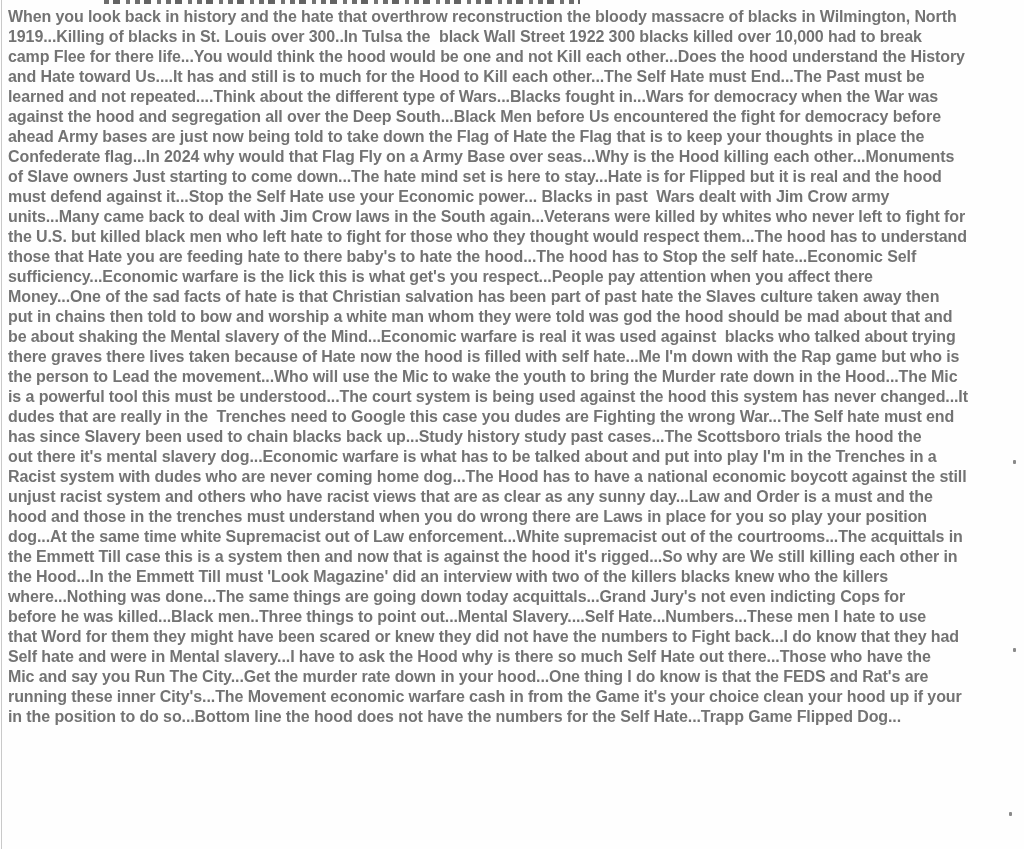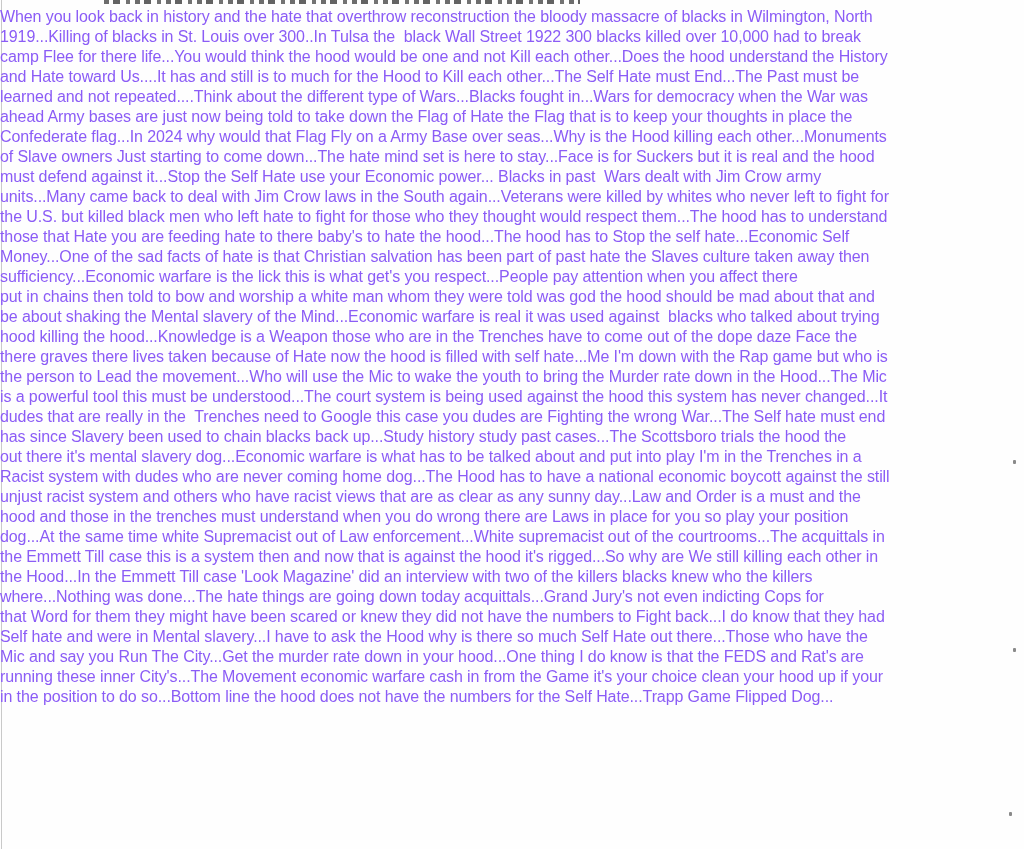--- a/index.html
+++ b/index.html
@@ -41,26 +41,26 @@
       #2f2f2f 9px, #2f2f2f 16px,
       transparent 16px, transparent 22px,
       #444444 22px, #444444 26px,
       transparent 26px, transparent 31px
     );
     opacity: 0.75;
   }
   .text-block {
     position: absolute;
     top: 7px;
-    left: 0;
+    left: 8px;
     width: 1008px;
-    color: #8b5cf6;
+    color: #737373;
     font-family: "Liberation Sans", "DejaVu Sans", sans-serif;
     font-size: 16px;
-    font-weight: 400;
+    font-weight: 700;
     line-height: 20px;
     letter-spacing: -0.1px;
   }
   .line {
     white-space: pre;
     height: 20px;
     overflow: visible;
   }
   
   .speck {
@@ -79,45 +79,46 @@
 
 <div class="page">
   <div class="edge-artifact"></div>
   <div class="top-fragment"></div>
   <div class="text-block" id="text-block">
       <div class="line">When you look back in history and the hate that overthrow reconstruction the bloody massacre of blacks in Wilmington, North</div>
       <div class="line">1919...Killing of blacks in St. Louis over 300..In Tulsa the  black Wall Street 1922 300 blacks killed over 10,000 had to break</div>
       <div class="line">camp Flee for there life...You would think the hood would be one and not Kill each other...Does the hood understand the History</div>
       <div class="line">and Hate toward Us....It has and still is to much for the Hood to Kill each other...The Self Hate must End...The Past must be</div>
       <div class="line">learned and not repeated....Think about the different type of Wars...Blacks fought in...Wars for democracy when the War was</div>
+      <div class="line">against the hood and segregation all over the Deep South...Black Men before Us encountered the fight for democracy before</div>
       <div class="line">ahead Army bases are just now being told to take down the Flag of Hate the Flag that is to keep your thoughts in place the</div>
       <div class="line">Confederate flag...In 2024 why would that Flag Fly on a Army Base over seas...Why is the Hood killing each other...Monuments</div>
-      <div class="line">of Slave owners Just starting to come down...The hate mind set is here to stay...Face is for Suckers but it is real and the hood</div>
+      <div class="line">of Slave owners Just starting to come down...The hate mind set is here to stay...Hate is for Flipped but it is real and the hood</div>
       <div class="line">must defend against it...Stop the Self Hate use your Economic power... Blacks in past  Wars dealt with Jim Crow army</div>
       <div class="line">units...Many came back to deal with Jim Crow laws in the South again...Veterans were killed by whites who never left to fight for</div>
       <div class="line">the U.S. but killed black men who left hate to fight for those who they thought would respect them...The hood has to understand</div>
       <div class="line">those that Hate you are feeding hate to there baby's to hate the hood...The hood has to Stop the self hate...Economic Self</div>
+      <div class="line">sufficiency...Economic warfare is the lick this is what get's you respect...People pay attention when you affect there</div>
       <div class="line">Money...One of the sad facts of hate is that Christian salvation has been part of past hate the Slaves culture taken away then</div>
-      <div class="line">sufficiency...Economic warfare is the lick this is what get's you respect...People pay attention when you affect there</div>
       <div class="line">put in chains then told to bow and worship a white man whom they were told was god the hood should be mad about that and</div>
       <div class="line">be about shaking the Mental slavery of the Mind...Economic warfare is real it was used against  blacks who talked about trying</div>
-      <div class="line">hood killing the hood...Knowledge is a Weapon those who are in the Trenches have to come out of the dope daze Face the</div>
       <div class="line">there graves there lives taken because of Hate now the hood is filled with self hate...Me I'm down with the Rap game but who is</div>
       <div class="line">the person to Lead the movement...Who will use the Mic to wake the youth to bring the Murder rate down in the Hood...The Mic</div>
       <div class="line">is a powerful tool this must be understood...The court system is being used against the hood this system has never changed...It</div>
       <div class="line">dudes that are really in the  Trenches need to Google this case you dudes are Fighting the wrong War...The Self hate must end</div>
       <div class="line">has since Slavery been used to chain blacks back up...Study history study past cases...The Scottsboro trials the hood the</div>
       <div class="line">out there it's mental slavery dog...Economic warfare is what has to be talked about and put into play I'm in the Trenches in a</div>
       <div class="line">Racist system with dudes who are never coming home dog...The Hood has to have a national economic boycott against the still</div>
       <div class="line">unjust racist system and others who have racist views that are as clear as any sunny day...Law and Order is a must and the</div>
       <div class="line">hood and those in the trenches must understand when you do wrong there are Laws in place for you so play your position</div>
       <div class="line">dog...At the same time white Supremacist out of Law enforcement...White supremacist out of the courtrooms...The acquittals in</div>
       <div class="line">the Emmett Till case this is a system then and now that is against the hood it's rigged...So why are We still killing each other in</div>
-      <div class="line">the Hood...In the Emmett Till case 'Look Magazine' did an interview with two of the killers blacks knew who the killers</div>
-      <div class="line">where...Nothing was done...The hate things are going down today acquittals...Grand Jury's not even indicting Cops for</div>
+      <div class="line">the Hood...In the Emmett Till must 'Look Magazine' did an interview with two of the killers blacks knew who the killers</div>
+      <div class="line">where...Nothing was done...The same things are going down today acquittals...Grand Jury's not even indicting Cops for</div>
+      <div class="line">before he was killed...Black men..Three things to point out...Mental Slavery....Self Hate...Numbers...These men I hate to use</div>
       <div class="line">that Word for them they might have been scared or knew they did not have the numbers to Fight back...I do know that they had</div>
       <div class="line">Self hate and were in Mental slavery...I have to ask the Hood why is there so much Self Hate out there...Those who have the</div>
       <div class="line">Mic and say you Run The City...Get the murder rate down in your hood...One thing I do know is that the FEDS and Rat's are</div>
       <div class="line">running these inner City's...The Movement economic warfare cash in from the Game it's your choice clean your hood up if your</div>
       <div class="line">in the position to do so...Bottom line the hood does not have the numbers for the Self Hate...Trapp Game Flipped Dog...</div>
     </div>
   <div class="speck speck-1"></div>
   <div class="speck speck-2"></div>
   <div class="speck speck-3"></div>
 </div>

